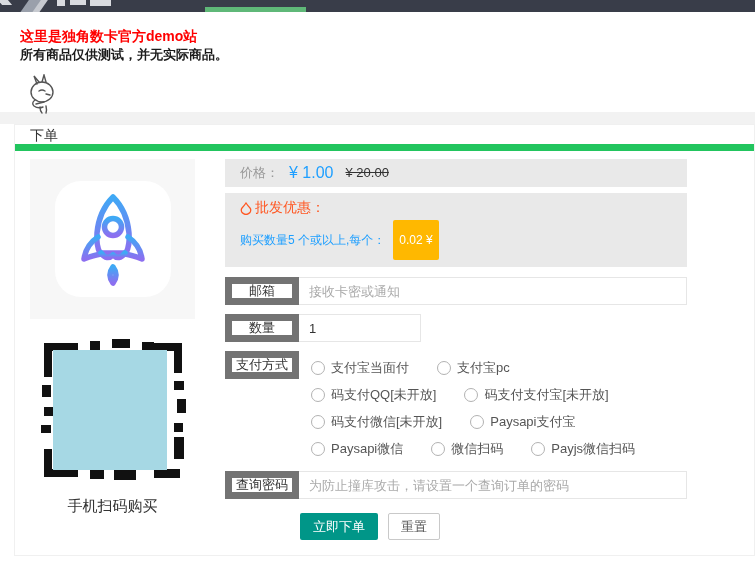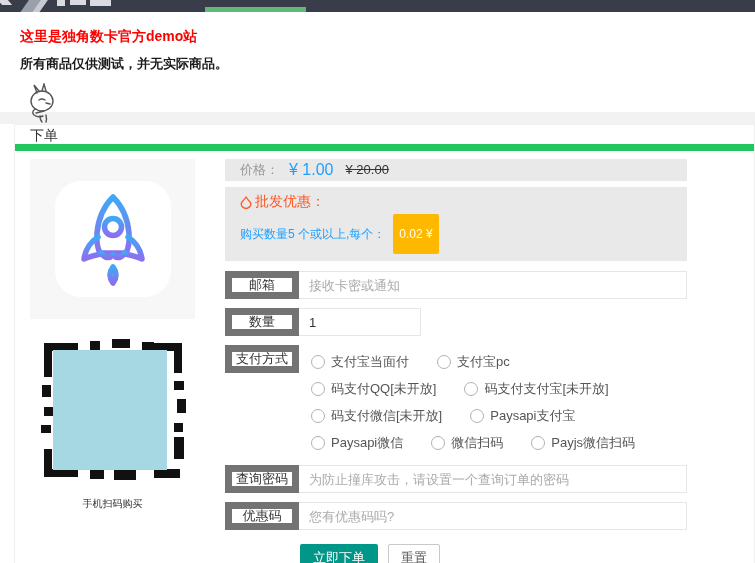--- a/index.html
+++ b/index.html
@@ -14,21 +14,21 @@
     background:#c7cad0; transform:skewX(-35deg); }
   .frag { position:absolute; top:0; background:#d9dbe0; }
   .frag.f1 { left:0; width:10px; height:5px; transform:skewX(40deg); }
   .frag.f2 { left:57px; width:8px; height:6px; }
   .frag.f3 { left:70px; width:16px; height:5px; }
   .frag.f4 { left:90px; width:21px; height:6px; }
   .nav-indicator { position:absolute; left:205px; bottom:0; width:101px; height:5px; }
 
   
   .notice { background:#fff; padding:16px 20px 10px 20px; height:100px; }
-  .notice-line1 { color:#ff0000; font-weight:bold; font-size:14px; margin-bottom:9px; }
+  .notice-line1 { color:#ff0000; font-weight:bold; font-size:14px; margin-bottom:0; }
   .notice-line2 { color:#1a1a1a; font-weight:bold; font-size:13px; }
   .bunny { margin:10px 0 0 3px; }
 
   .gap-strip { height:12px; background:#f2f2f2; }
 
   
   .card { background:#fff; border:1px solid #f0f0f0; margin-left:14px; }
   .card-header { padding:6px 15px; height:26px; line-height:14px; font-size:14px;
     color:#333; border-bottom:7px solid #22c55e; display:flex; align-items:center; }
   .card-body { display:flex; padding:8px 15px 15px 15px; }
@@ -36,30 +36,30 @@
   
   .left-col { width:165px; margin-right:30px; flex:none; }
   .product-img-box { width:165px; height:160px; background:#f7f7f7; display:flex;
     align-items:center; justify-content:center; }
   .app-icon { width:116px; height:116px; background:#fff; border-radius:26px;
     display:flex; align-items:center; justify-content:center; }
   .qr-wrap { margin:18px auto 0 auto; width:150px; height:146px; position:relative; }
   .qrbit { position:absolute; background:#111; }
   .qr-cover { position:absolute; left:15px; top:13px; width:114px; height:120px;
     background:#a6d8e4; }
-  .qr-caption { text-align:center; font-size:10px; color:#333; margin-top:14px; }
+  .qr-caption { text-align:center; font-size:15px; color:#333; margin-top:14px; }
 
   
   .right-col { width:462px; flex:none; }
   .title-row { display:flex; align-items:center; margin:4px 0 10px 0; }
   .product-name { font-size:15px; color:#333; margin-right:8px; }
   .badge { display:inline-block; color:#fff; font-size:12px; line-height:18px;
     padding:0 6px; border-radius:2px; margin-right:6px; }
 
-  .price-row { background:#e9e9e9; height:22px; line-height:30px; padding:0 15px;
+  .price-row { background:#e9e9e9; height:28px; line-height:30px; padding:0 15px;
     margin-bottom:6px; display:flex; align-items:center; }
   .price-label { color:#999; font-size:13px; margin-right:10px; }
   .price-now { color:#1E9FFF; font-size:16px; margin-right:12px; }
   .price-old { color:#333; font-size:13px; text-decoration:line-through; }
 
   .discount-row { background:#e9e9e9; padding:6px 15px 7px 15px; margin-bottom:10px; }
   .discount-title { color:#FF5722; font-size:14px; display:flex; align-items:center; margin-bottom:3px; }
   .discount-title svg { margin-right:3px; }
   .discount-desc { color:#1E9FFF; font-size:12px; display:flex; align-items:center; }
   .discount-badge { display:inline-block; color:#fff; font-size:12px; line-height:16px;
@@ -251,24 +251,20 @@
     <span class="radio-text">Payjs微信扫码</span>
   </label>
 </div>
       </div>
 
       <div class="form-row">
         <div class="form-label">查询密码</div>
         <input class="form-input" type="text" placeholder="为防止撞库攻击，请设置一个查询订单的密码" style="">
       </div>
 
-      <div class="form-row">
-        <div class="form-label">优惠码</div>
-        <input class="form-input" type="text" placeholder="您有优惠码吗?" style="">
-      </div>
 
       <div class="btn-row">
         <button class="btn-submit" style="background: rgb(0, 150, 136);">立即下单</button>
         <button class="btn-reset">重置</button>
       </div>
 
     </div>
   </div>
 </div>
 

